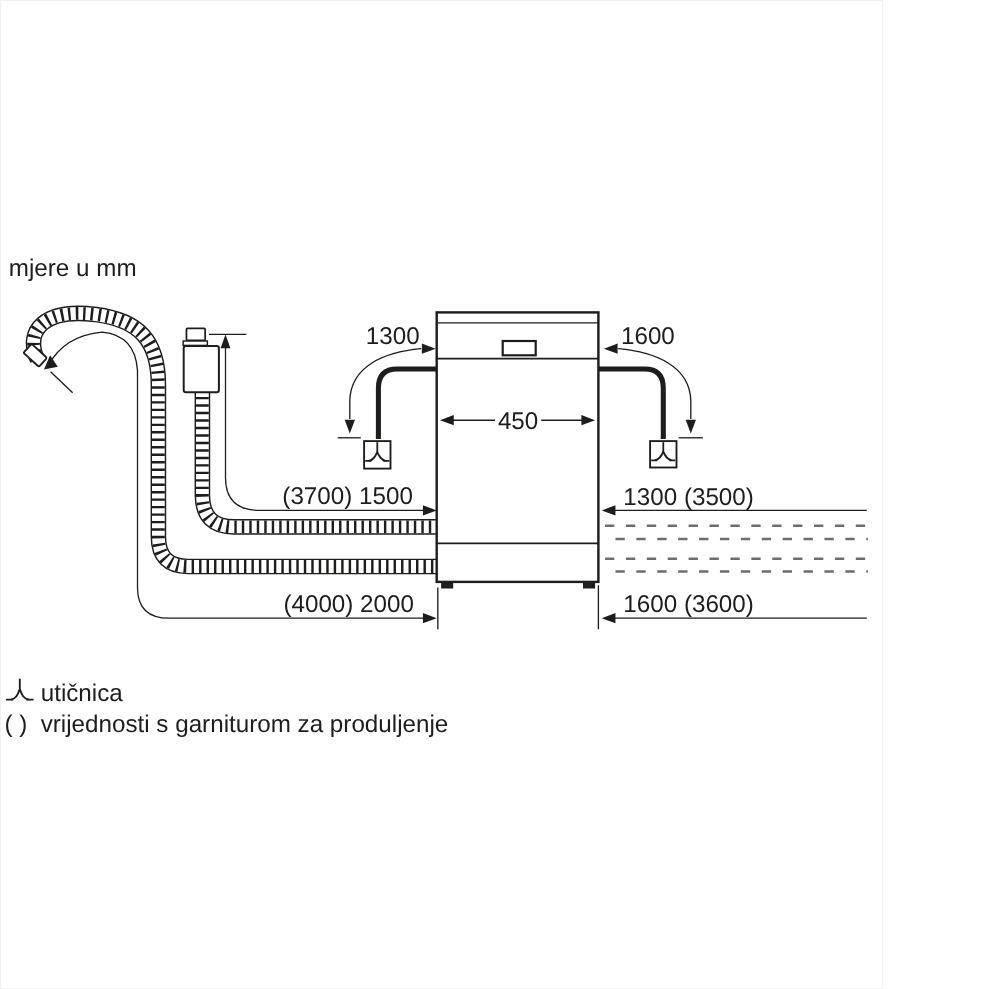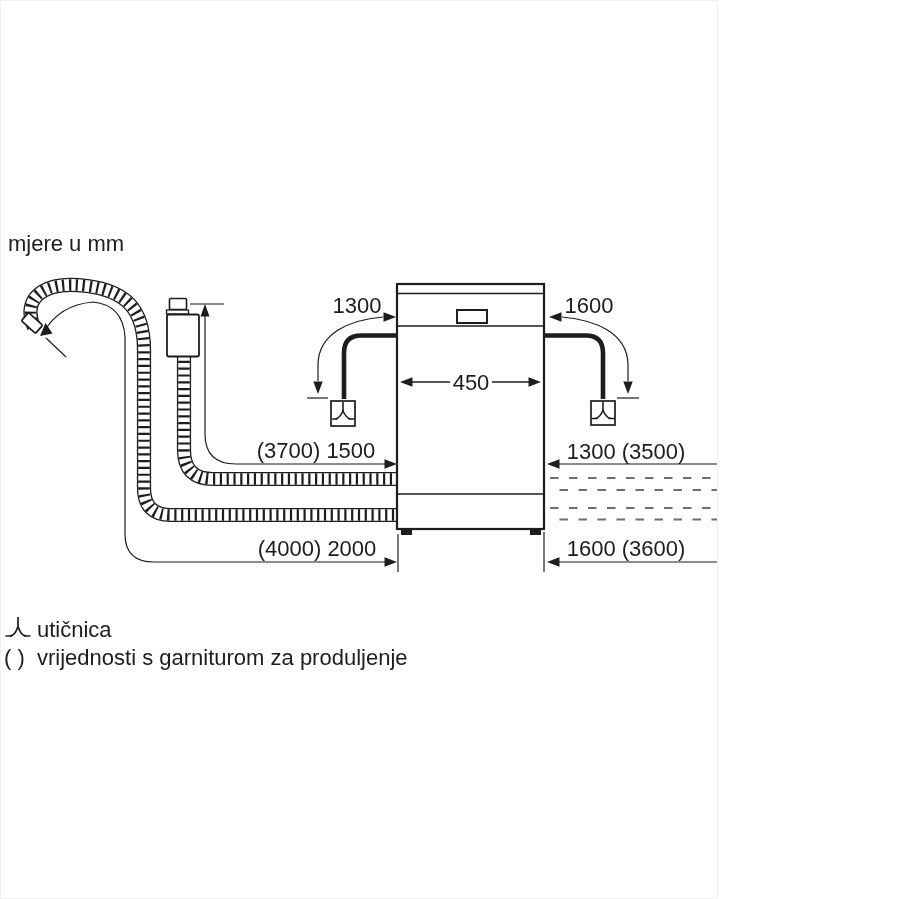--- a/index.html
+++ b/index.html
@@ -1,18 +1,18 @@
 <!DOCTYPE html>
 <html><head>
 <meta charset="utf-8">
 <style>
   html,body{margin:0;padding:0;background:#fff;}
   .page{
     position:relative;
-    width:718px;height:899px;
+    width:803px;height:899px;
     background:#ffffff;
     font-family:"Liberation Sans", sans-serif;
     overflow:hidden;
     box-sizing:border-box;
     border:1px solid #f0f0f0;
   }
   svg text{
     font-family:"Liberation Sans", sans-serif;
     font-size:22px;
     fill:#1d1d1b;

